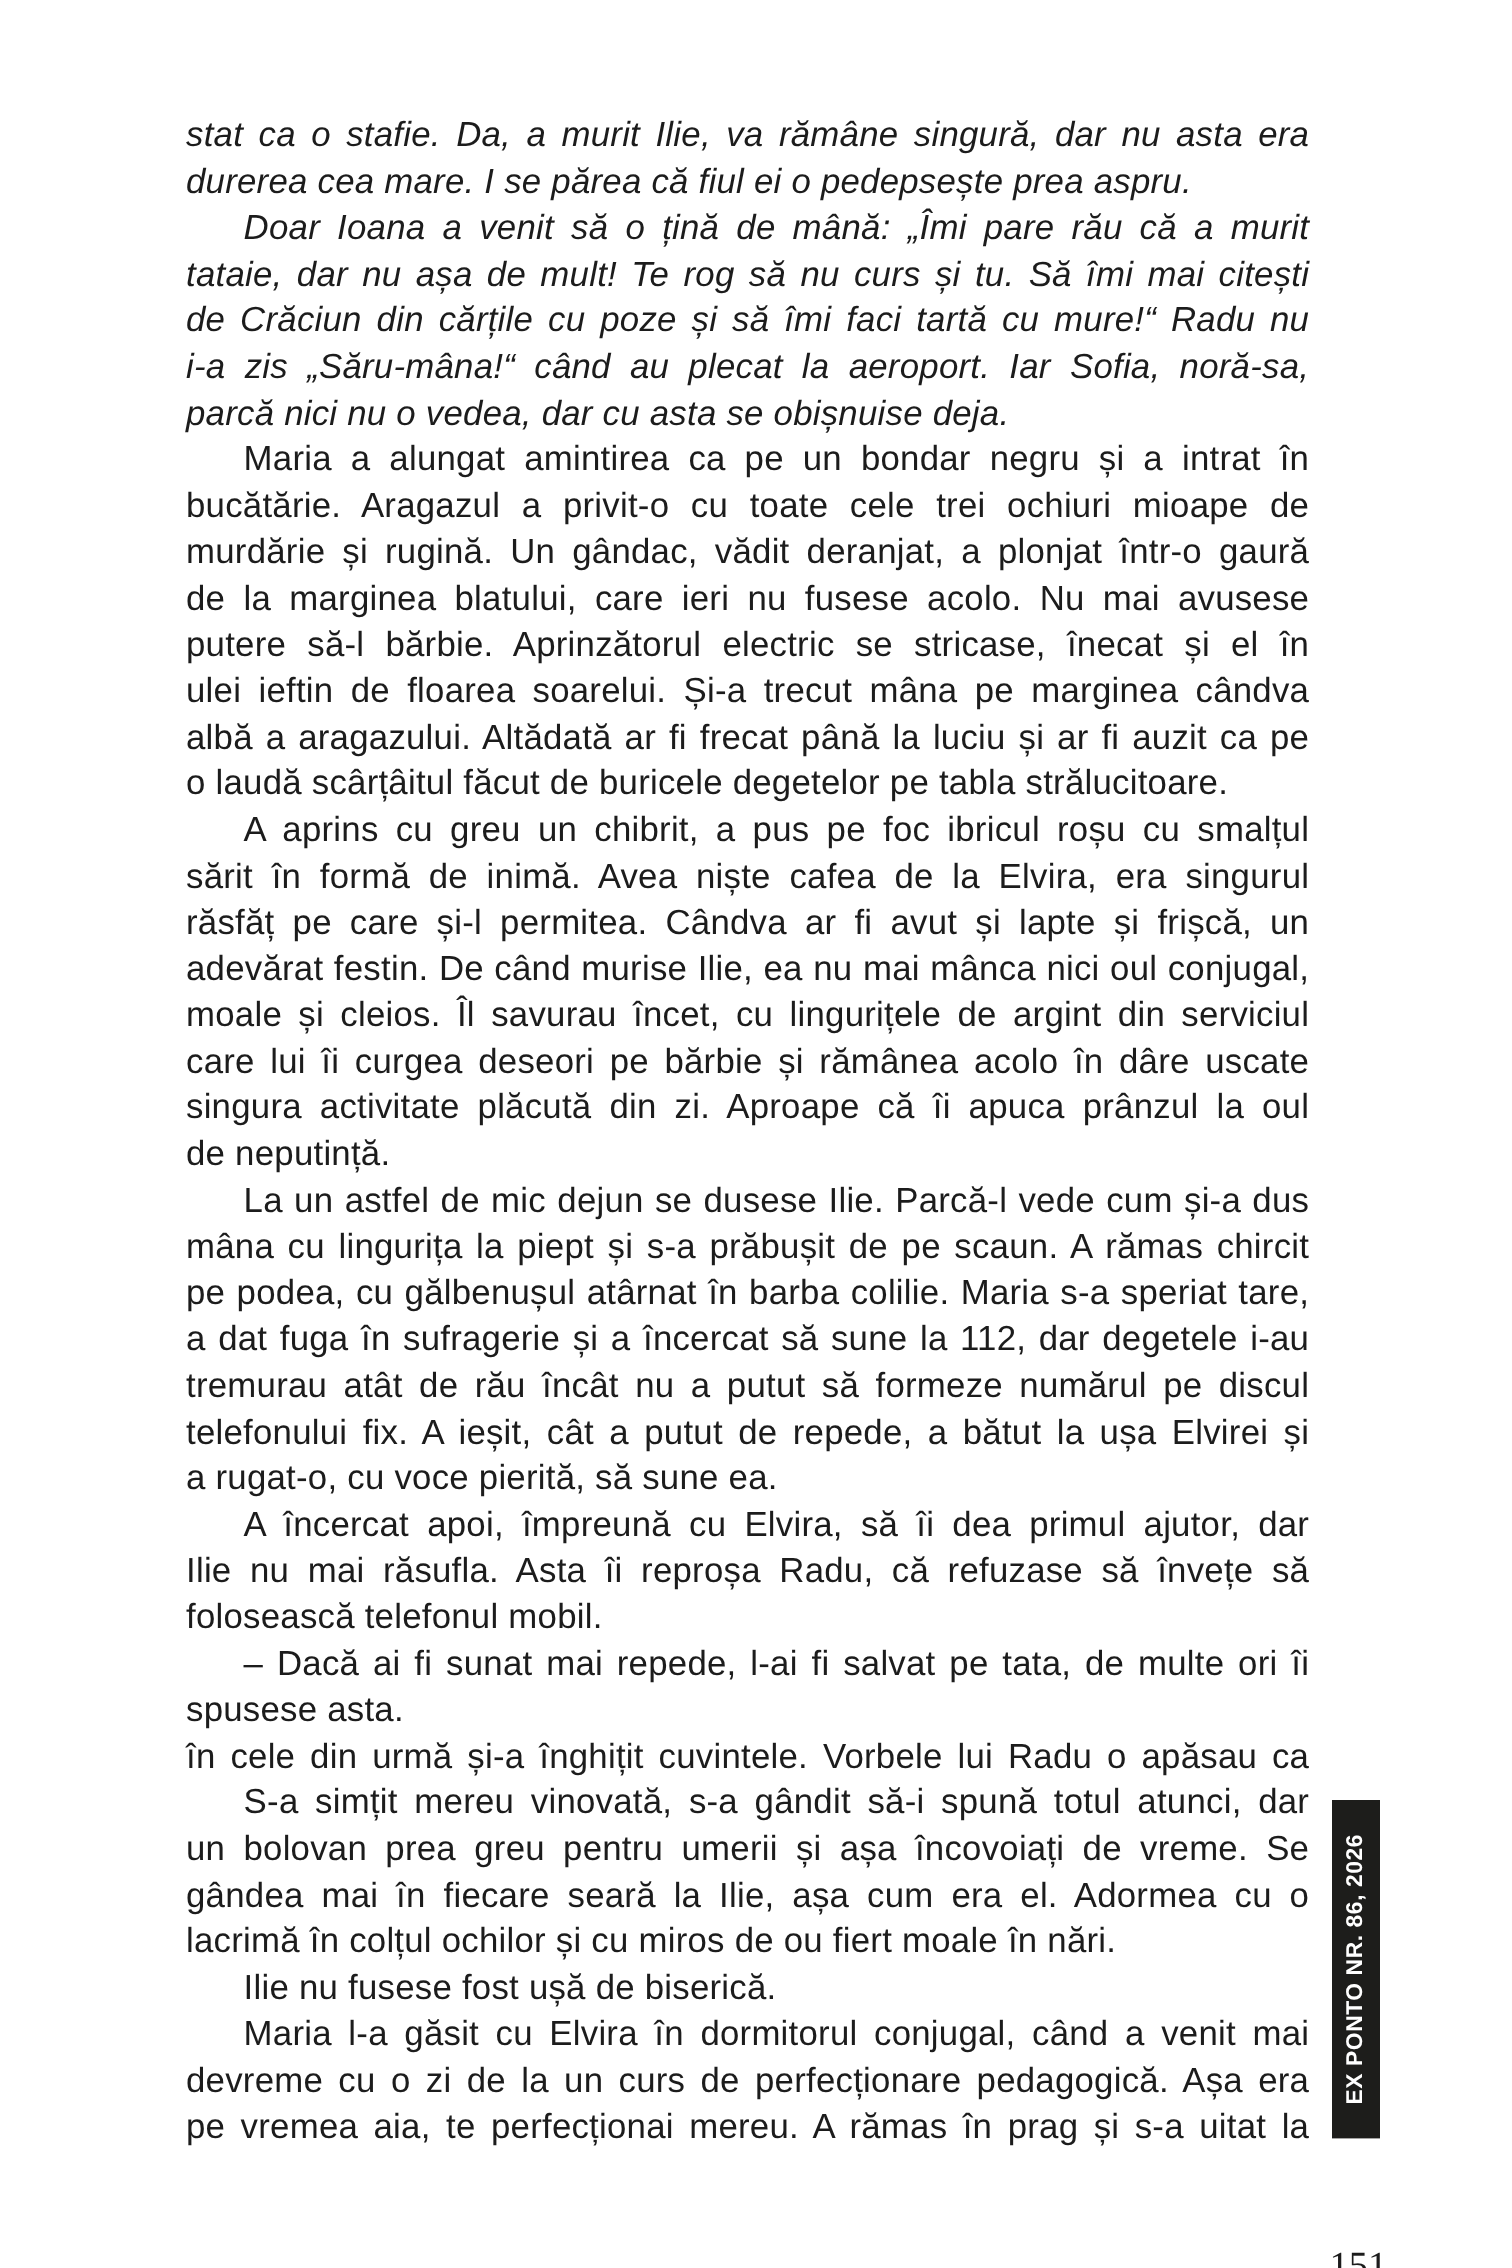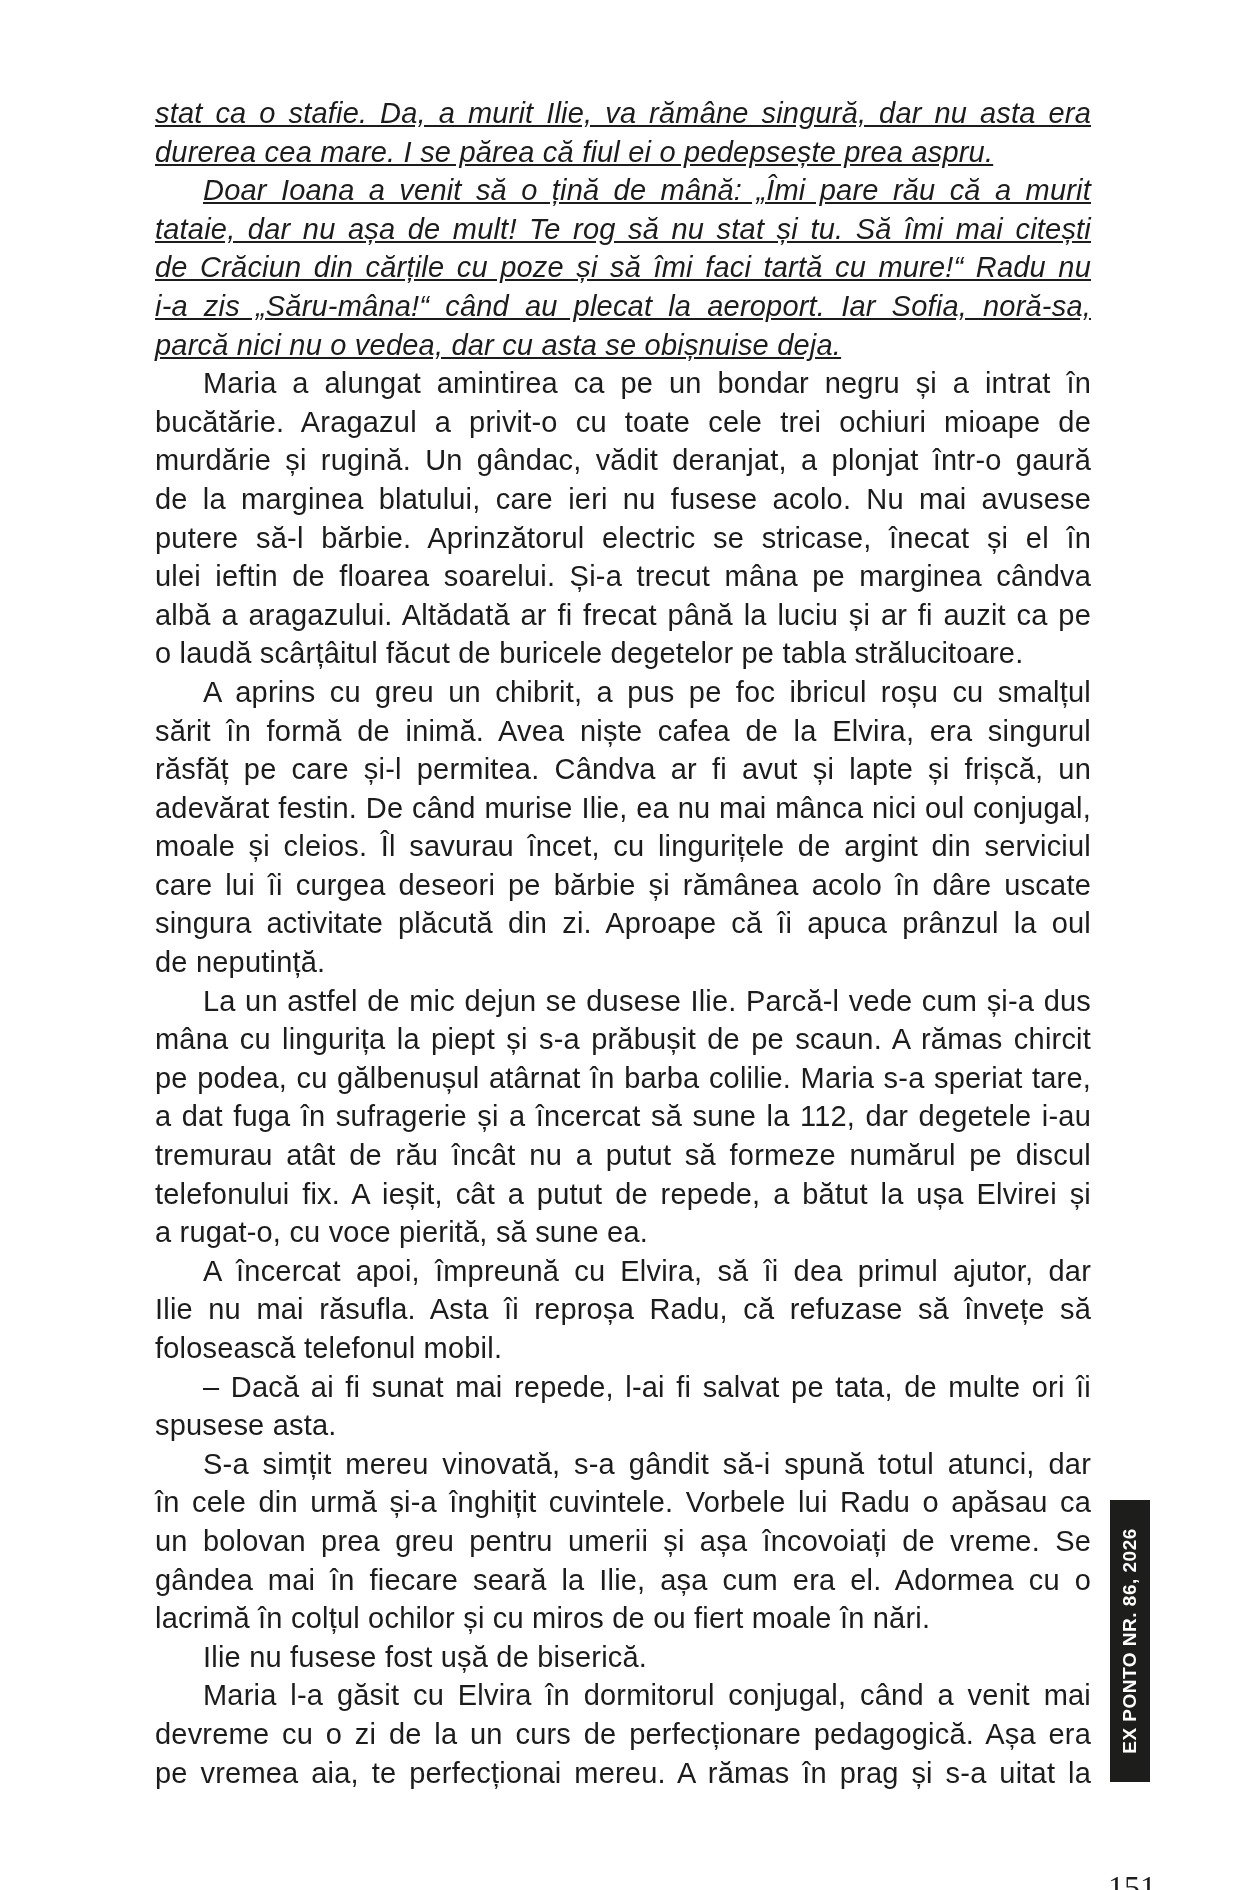--- a/index.html
+++ b/index.html
@@ -19,21 +19,21 @@
     position: absolute;
     left: 155px;
     top: 94px;
     width: 936px;
     color: #1c1c1c;
     font-size: 29px;
     line-height: 38.6px;
     letter-spacing: 0.2px;
   }
   .para { margin: 0; padding: 0; }
-  .para.italic .line { font-style: italic; text-decoration: underline; }
+  .para.italic .line { font-style: italic; }
   .line {
     text-align: justify;
     text-align-last: justify;
     white-space: normal;
   }
   .line.last {
     text-align: right;
     text-align-last: left;
   }
   .line.indent { padding-left: 48px; }
@@ -74,21 +74,21 @@
 
 <div id="page" style="background: rgb(255, 255, 255);">
 
   <div id="story" style="color: rgb(28, 28, 28);">
       <div class="para italic">
         <div class="line">stat ca o stafie. Da, a murit Ilie, va rămâne singură, dar nu asta era</div>
         <div class="line last">durerea cea mare. I se părea că fiul ei o pedepsește prea aspru.</div>
       </div>
       <div class="para italic">
         <div class="line indent">Doar Ioana a venit să o țină de mână: „Îmi pare rău că a murit</div>
-        <div class="line">tataie, dar nu așa de mult! Te rog să nu stat și tu. Să îmi mai citești</div>
+        <div class="line">tataie, dar nu așa de mult! Te rog să nu curs și tu. Să îmi mai citești</div>
         <div class="line">de Crăciun din cărțile cu poze și să îmi faci tartă cu mure!“ Radu nu</div>
         <div class="line">i-a zis „Săru-mâna!“ când au plecat la aeroport. Iar Sofia, noră-sa,</div>
         <div class="line last">parcă nici nu o vedea, dar cu asta se obișnuise deja.</div>
       </div>
       <div class="para">
         <div class="line indent">Maria a alungat amintirea ca pe un bondar negru și a intrat în</div>
         <div class="line">bucătărie. Aragazul a privit-o cu toate cele trei ochiuri mioape de</div>
         <div class="line">murdărie și rugină. Un gândac, vădit deranjat, a plonjat într-o gaură</div>
         <div class="line">de la marginea blatului, care ieri nu fusese acolo. Nu mai avusese</div>
         <div class="line">putere să-l bărbie. Aprinzătorul electric se stricase, înecat și el în</div>
@@ -118,22 +118,22 @@
       <div class="para">
         <div class="line indent">A încercat apoi, împreună cu Elvira, să îi dea primul ajutor, dar</div>
         <div class="line">Ilie nu mai răsufla. Asta îi reproșa Radu, că refuzase să învețe să</div>
         <div class="line last">folosească telefonul mobil.</div>
       </div>
       <div class="para">
         <div class="line indent">– Dacă ai fi sunat mai repede, l-ai fi salvat pe tata, de multe ori îi</div>
         <div class="line last">spusese asta.</div>
       </div>
       <div class="para">
+        <div class="line">în cele din urmă și-a înghițit cuvintele. Vorbele lui Radu o apăsau ca</div>
         <div class="line indent">S-a simțit mereu vinovată, s-a gândit să-i spună totul atunci, dar</div>
-        <div class="line">în cele din urmă și-a înghițit cuvintele. Vorbele lui Radu o apăsau ca</div>
         <div class="line">un bolovan prea greu pentru umerii și așa încovoiați de vreme. Se</div>
         <div class="line">gândea mai în fiecare seară la Ilie, așa cum era el. Adormea cu o</div>
         <div class="line last">lacrimă în colțul ochilor și cu miros de ou fiert moale în nări.</div>
       </div>
       <div class="para">
         <div class="line last indent">Ilie nu fusese fost ușă de biserică.</div>
       </div>
       <div class="para">
         <div class="line indent">Maria l-a găsit cu Elvira în dormitorul conjugal, când a venit mai</div>
         <div class="line">devreme cu o zi de la un curs de perfecționare pedagogică. Așa era</div>

